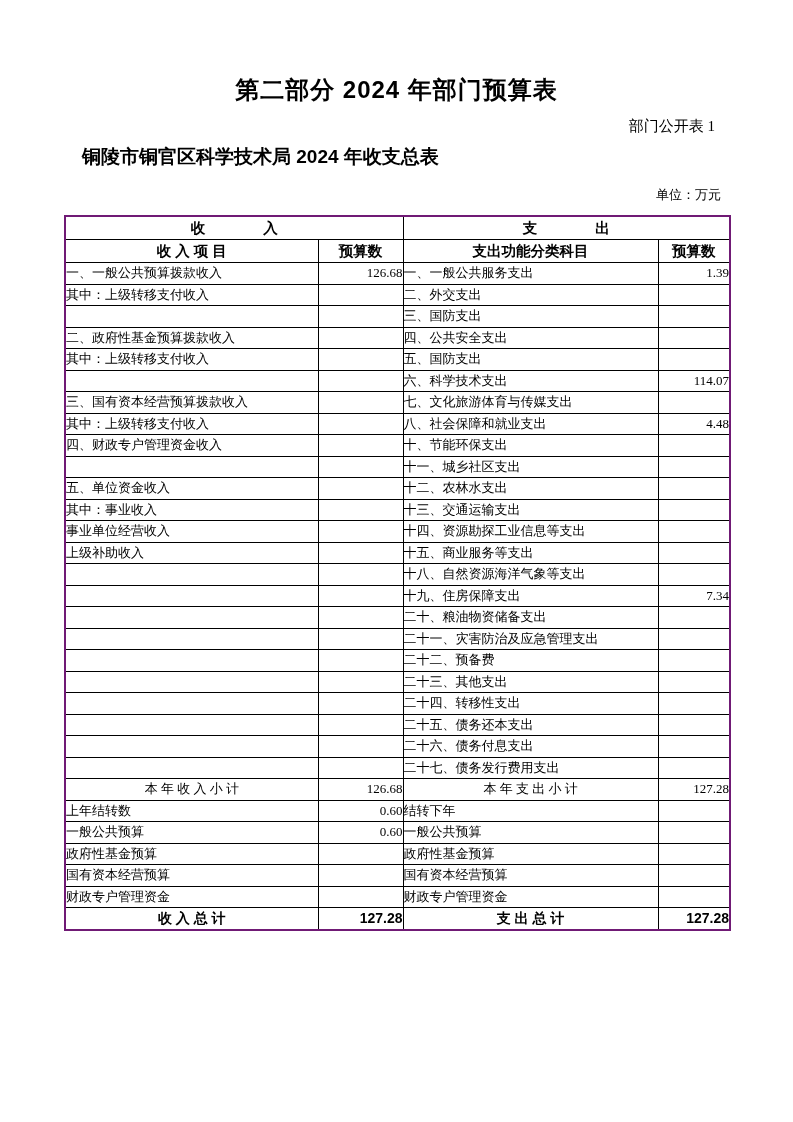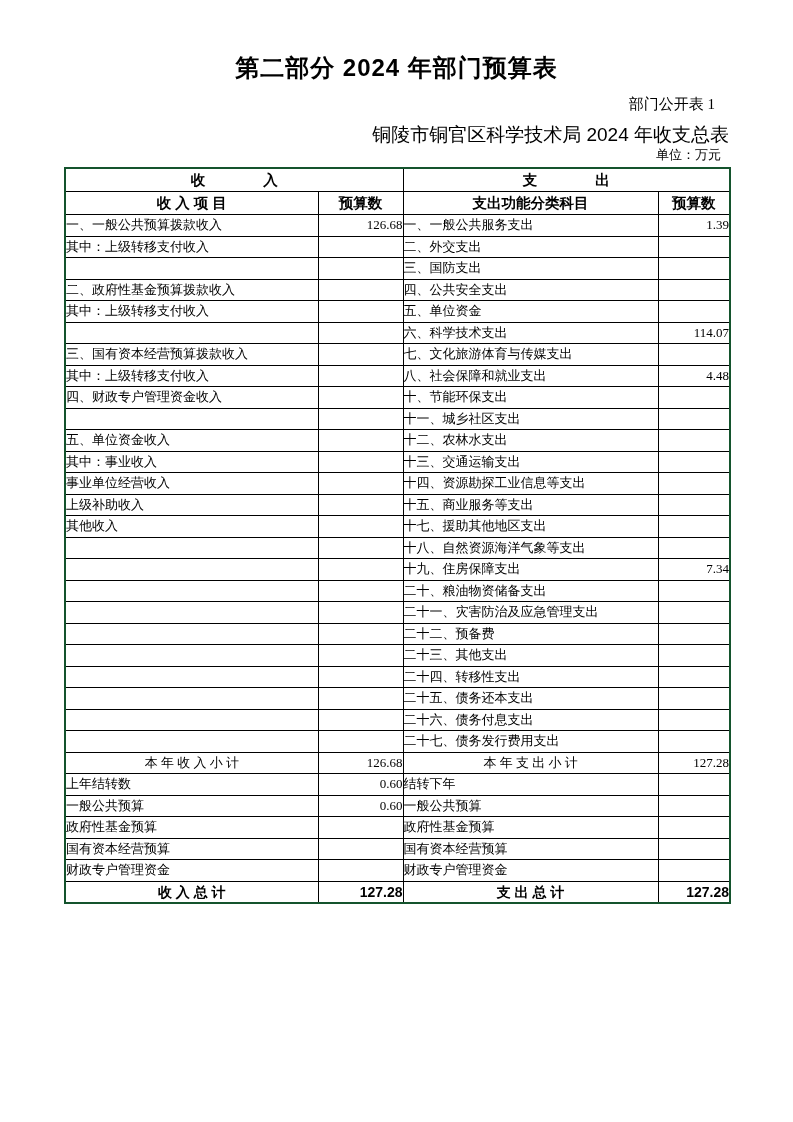--- a/index.html
+++ b/index.html
@@ -13,57 +13,57 @@
     font-family: "Liberation Serif", "DejaVu Serif", serif;
     color: #000;
     overflow: hidden;
   }
   .sheet {
     width: 665px;
     margin: 0 auto;
   }
   .doc-title {
     margin: 0;
-    padding-top: 52px;
+    padding-top: 74px;
     text-align: center;
     font-family: "Liberation Sans", "DejaVu Sans", sans-serif;
     font-weight: bold;
     font-size: 24px;
     line-height: 32px;
     letter-spacing: 1px;
   }
   .table-number {
     margin-top: 12px;
     text-align: right;
     padding-right: 14px;
     font-size: 15px;
     line-height: 16px;
   }
   .doc-subtitle {
-    margin: 0;
+    margin: 18px;
     margin-top: 11px;
-    text-align: right;
+    text-align: left;
     font-family: "Liberation Sans", "DejaVu Sans", sans-serif;
-    font-weight: normal;
+    font-weight: bold;
     font-size: 19px;
     line-height: 24px;
   }
   .unit-label {
     margin-top: 0;
     text-align: right;
     padding-right: 8px;
     font-size: 13px;
     line-height: 16px;
   }
   table.budget {
-    margin-top: 4px;
+    margin-top: 12px;
     border-collapse: collapse;
     table-layout: fixed;
     width: 665px;
-    border: 2px solid #14532d;
+    border: 2px solid #701a75;
   }
   table.budget th, table.budget td {
     border: 1px solid #000;
     padding: 0;
     font-size: 13px;
     line-height: 20px;
     height: 20.5px;
     overflow: hidden;
     white-space: nowrap;
     vertical-align: middle;
@@ -142,21 +142,21 @@
         </tr>
         <tr>
           <td class="item i0">二、政府性基金预算拨款收入</td>
           <td class="val"></td>
           <td class="item i0">四、公共安全支出</td>
           <td class="val"></td>
         </tr>
         <tr>
           <td class="item i1">其中：上级转移支付收入</td>
           <td class="val"></td>
-          <td class="item i0">五、单位资金</td>
+          <td class="item i0">五、国防支出</td>
           <td class="val"></td>
         </tr>
         <tr>
           <td class="item i0"></td>
           <td class="val"></td>
           <td class="item i0">六、科学技术支出</td>
           <td class="val">114.07</td>
         </tr>
         <tr>
           <td class="item i0">三、国有资本经营预算拨款收入</td>
@@ -197,26 +197,20 @@
         <tr>
           <td class="item i2">事业单位经营收入</td>
           <td class="val"></td>
           <td class="item i0">十四、资源勘探工业信息等支出</td>
           <td class="val"></td>
         </tr>
         <tr>
           <td class="item i2">上级补助收入</td>
           <td class="val"></td>
           <td class="item i0">十五、商业服务等支出</td>
-          <td class="val"></td>
-        </tr>
-        <tr>
-          <td class="item i2">其他收入</td>
-          <td class="val"></td>
-          <td class="item i0">十七、援助其他地区支出</td>
           <td class="val"></td>
         </tr>
         <tr>
           <td class="item i0"></td>
           <td class="val"></td>
           <td class="item i0">十八、自然资源海洋气象等支出</td>
           <td class="val"></td>
         </tr>
         <tr>
           <td class="item i0"></td>

